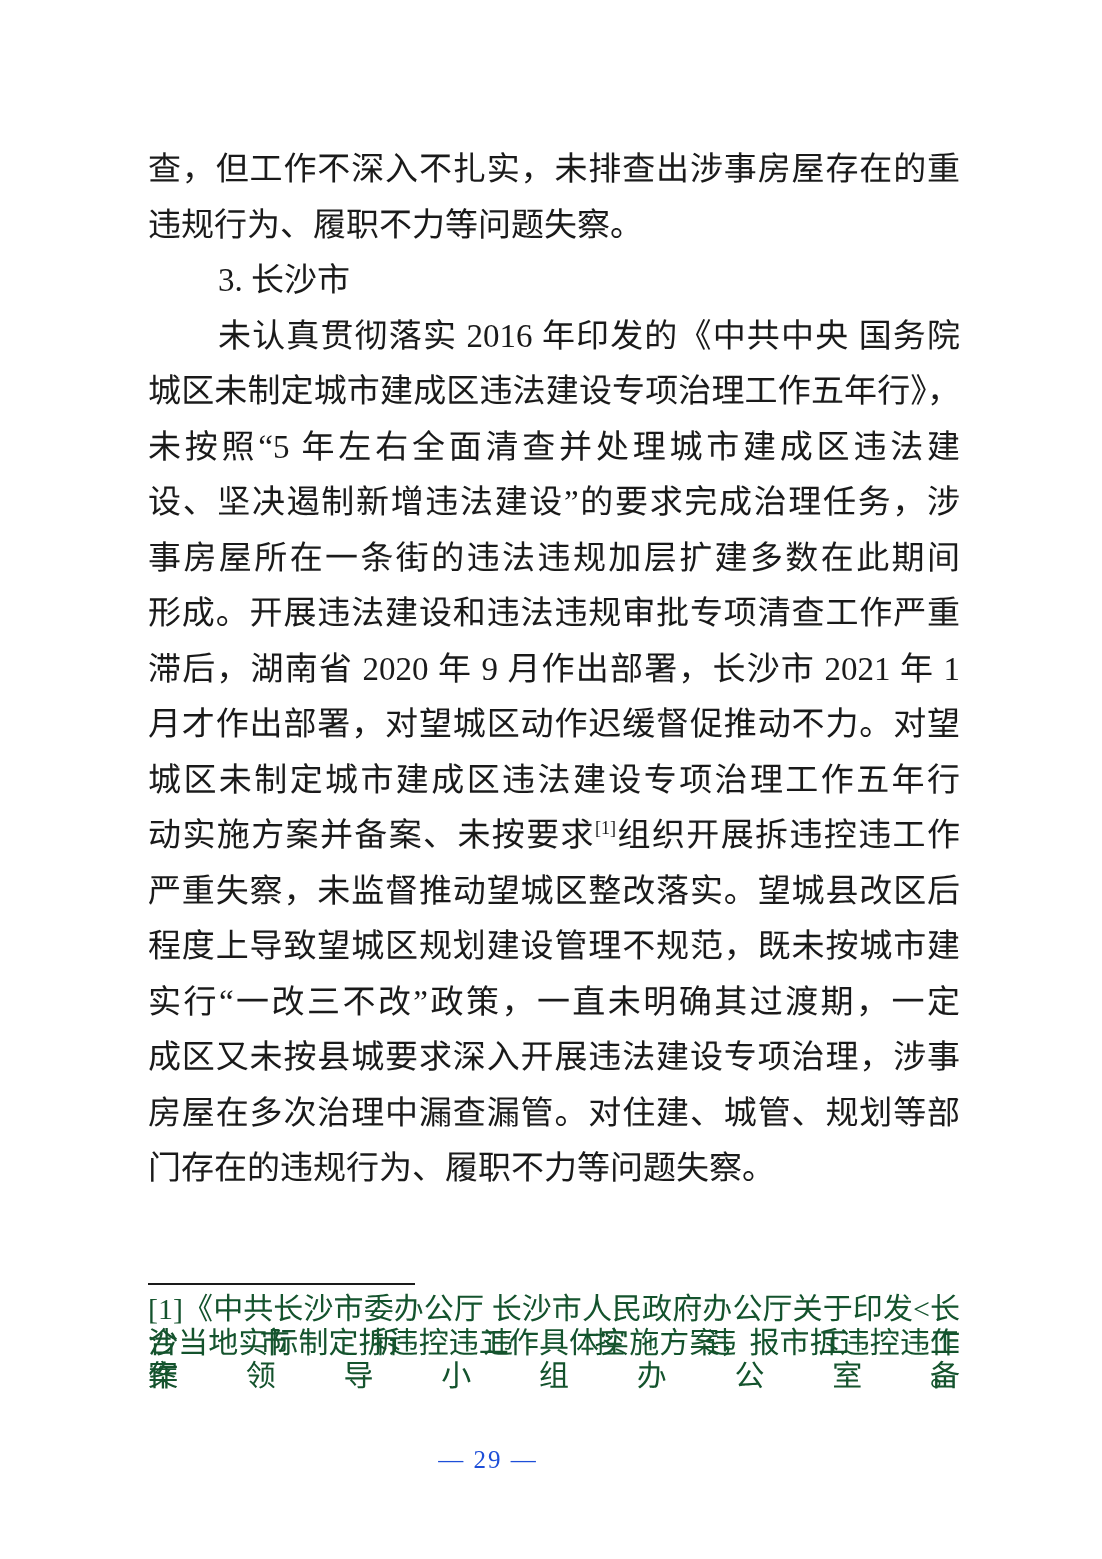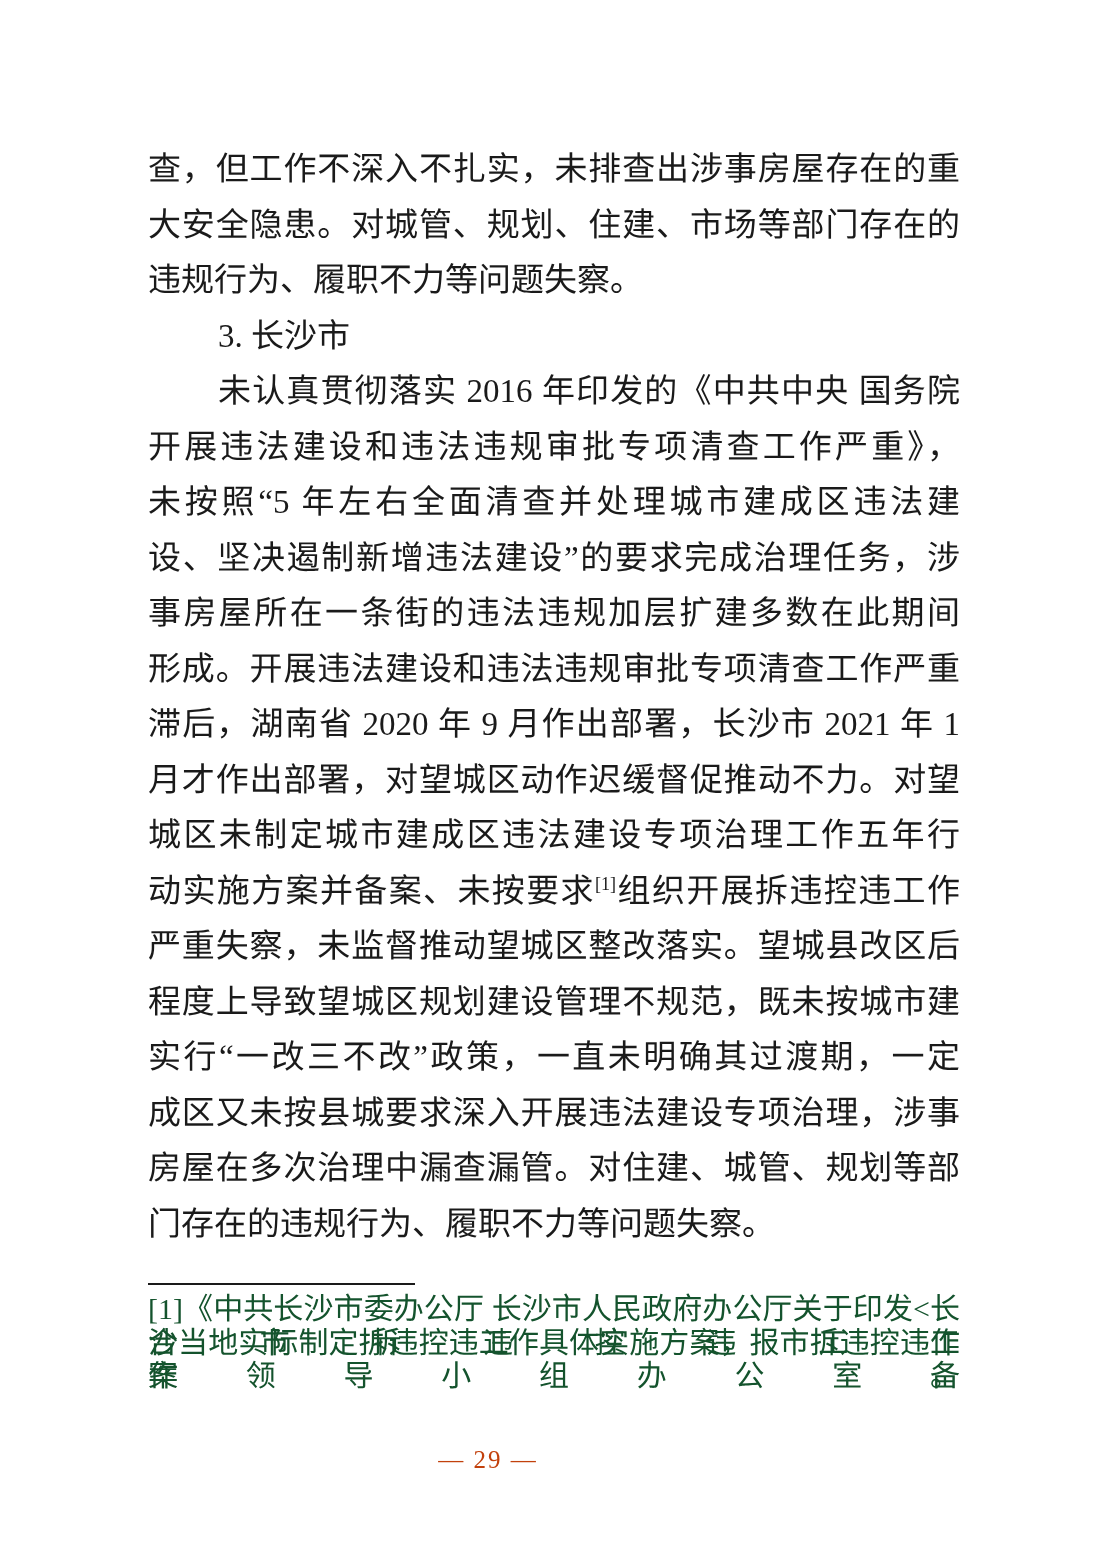--- a/index.html
+++ b/index.html
@@ -68,35 +68,34 @@
     text-align-last: justify;
   }
   .page-number {
     position: absolute;
     left: 0;
     top: 1446px;
     width: 100%;
     text-align: center;
     font-size: 25px;
     letter-spacing: 2px;
-    color: #c2410c;
+    color: #1d4ed8;
   }
 </style>
 </head>
 <body>
 
 <div class="page">
 
   <div class="body-text" id="body-block">
       <div class="line">查，但工作不深入不扎实，未排查出涉事房屋存在的重</div>
-      <div class="line">大安全隐患。对城管、规划、住建、市场等部门存在的</div>
       <div class="line no-justify">违规行为、履职不力等问题失察。</div>
       <div class="line no-justify indent">3. 长沙市</div>
       <div class="line indent">未认真贯彻落实 2016 年印发的《中共中央 国务院</div>
-      <div class="line">开展违法建设和违法违规审批专项清查工作严重》，</div>
+      <div class="line">城区未制定城市建成区违法建设专项治理工作五年行》，</div>
       <div class="line">未按照“5 年左右全面清查并处理城市建成区违法建</div>
       <div class="line">设、坚决遏制新增违法建设”的要求完成治理任务，涉</div>
       <div class="line">事房屋所在一条街的违法违规加层扩建多数在此期间</div>
       <div class="line">形成。开展违法建设和违法违规审批专项清查工作严重</div>
       <div class="line">滞后，湖南省 2020 年 9 月作出部署，长沙市 2021 年 1</div>
       <div class="line">月才作出部署，对望城区动作迟缓督促推动不力。对望</div>
       <div class="line">城区未制定城市建成区违法建设专项治理工作五年行</div>
       <div class="line">动实施方案并备案、未按要求<sup>[1]</sup>组织开展拆违控违工作</div>
       <div class="line">严重失察，未监督推动望城区整改落实。望城县改区后</div>
       <div class="line">程度上导致望城区规划建设管理不规范，既未按城市建</div>

